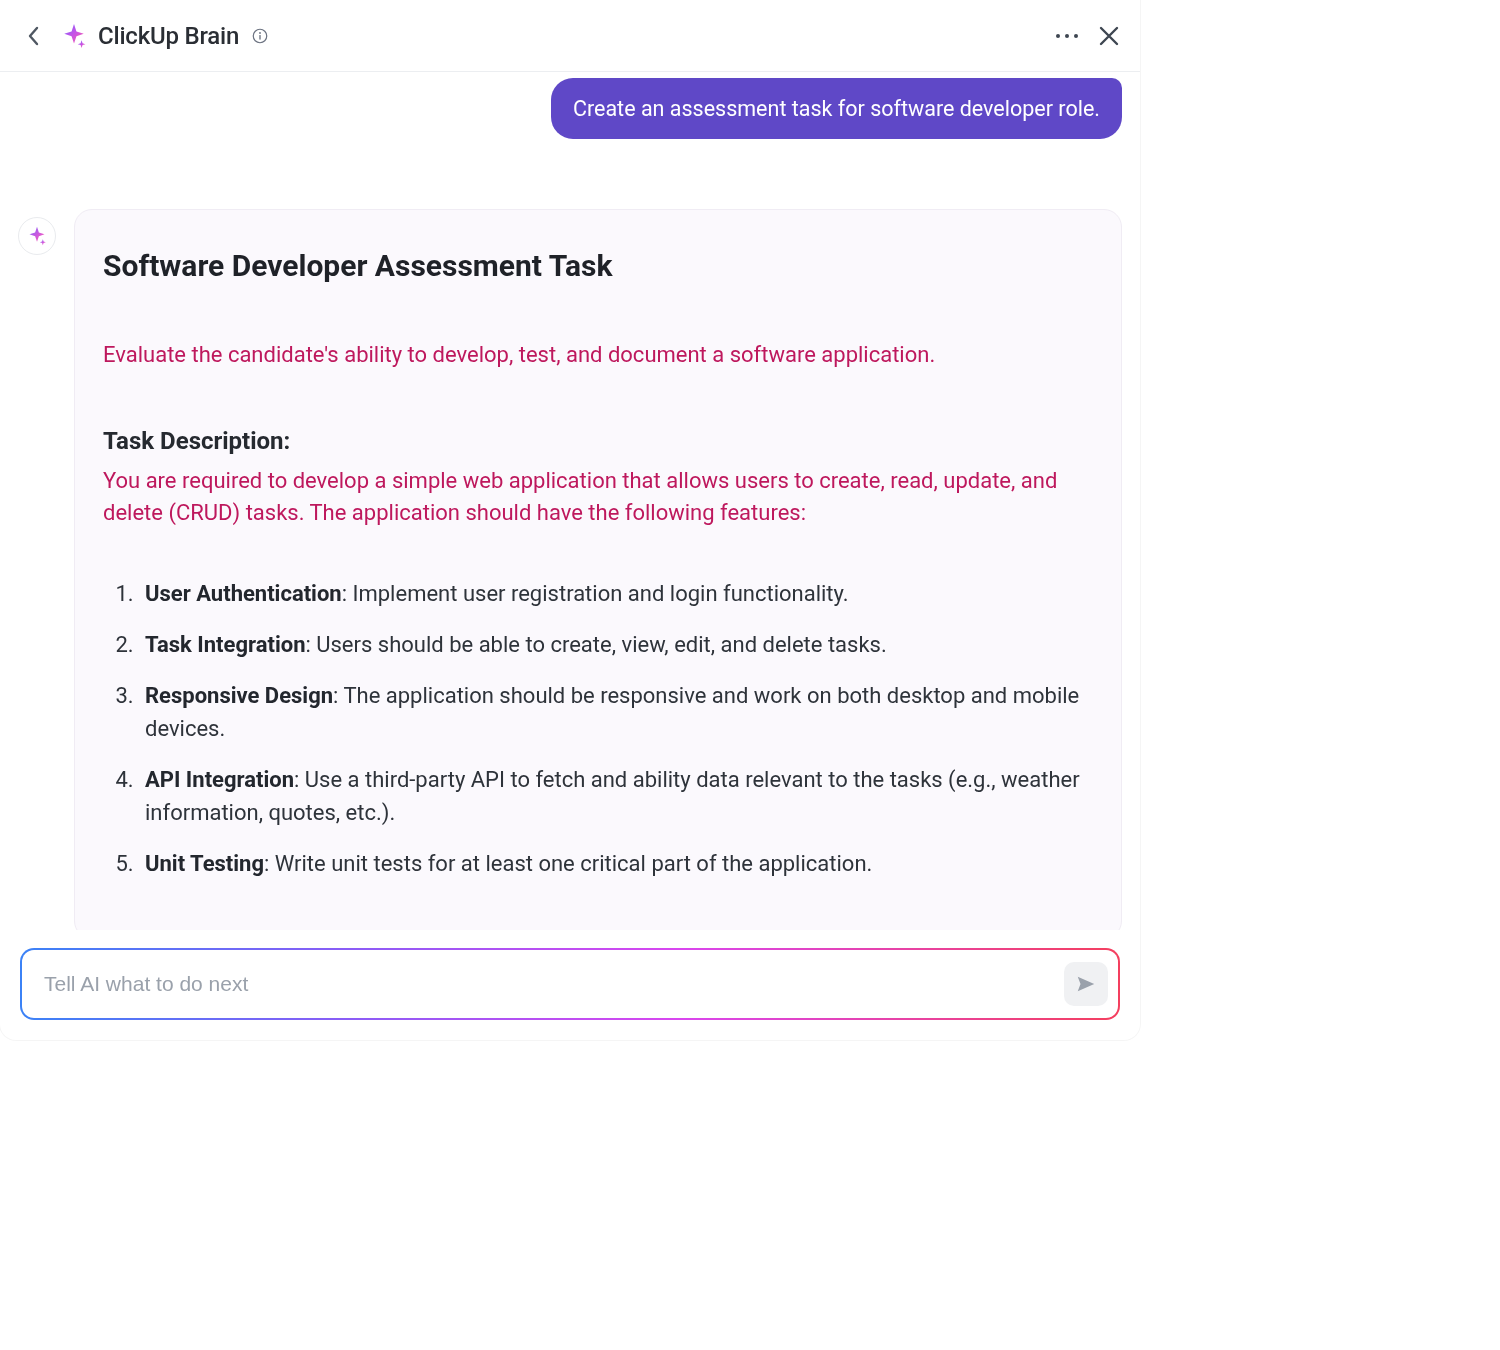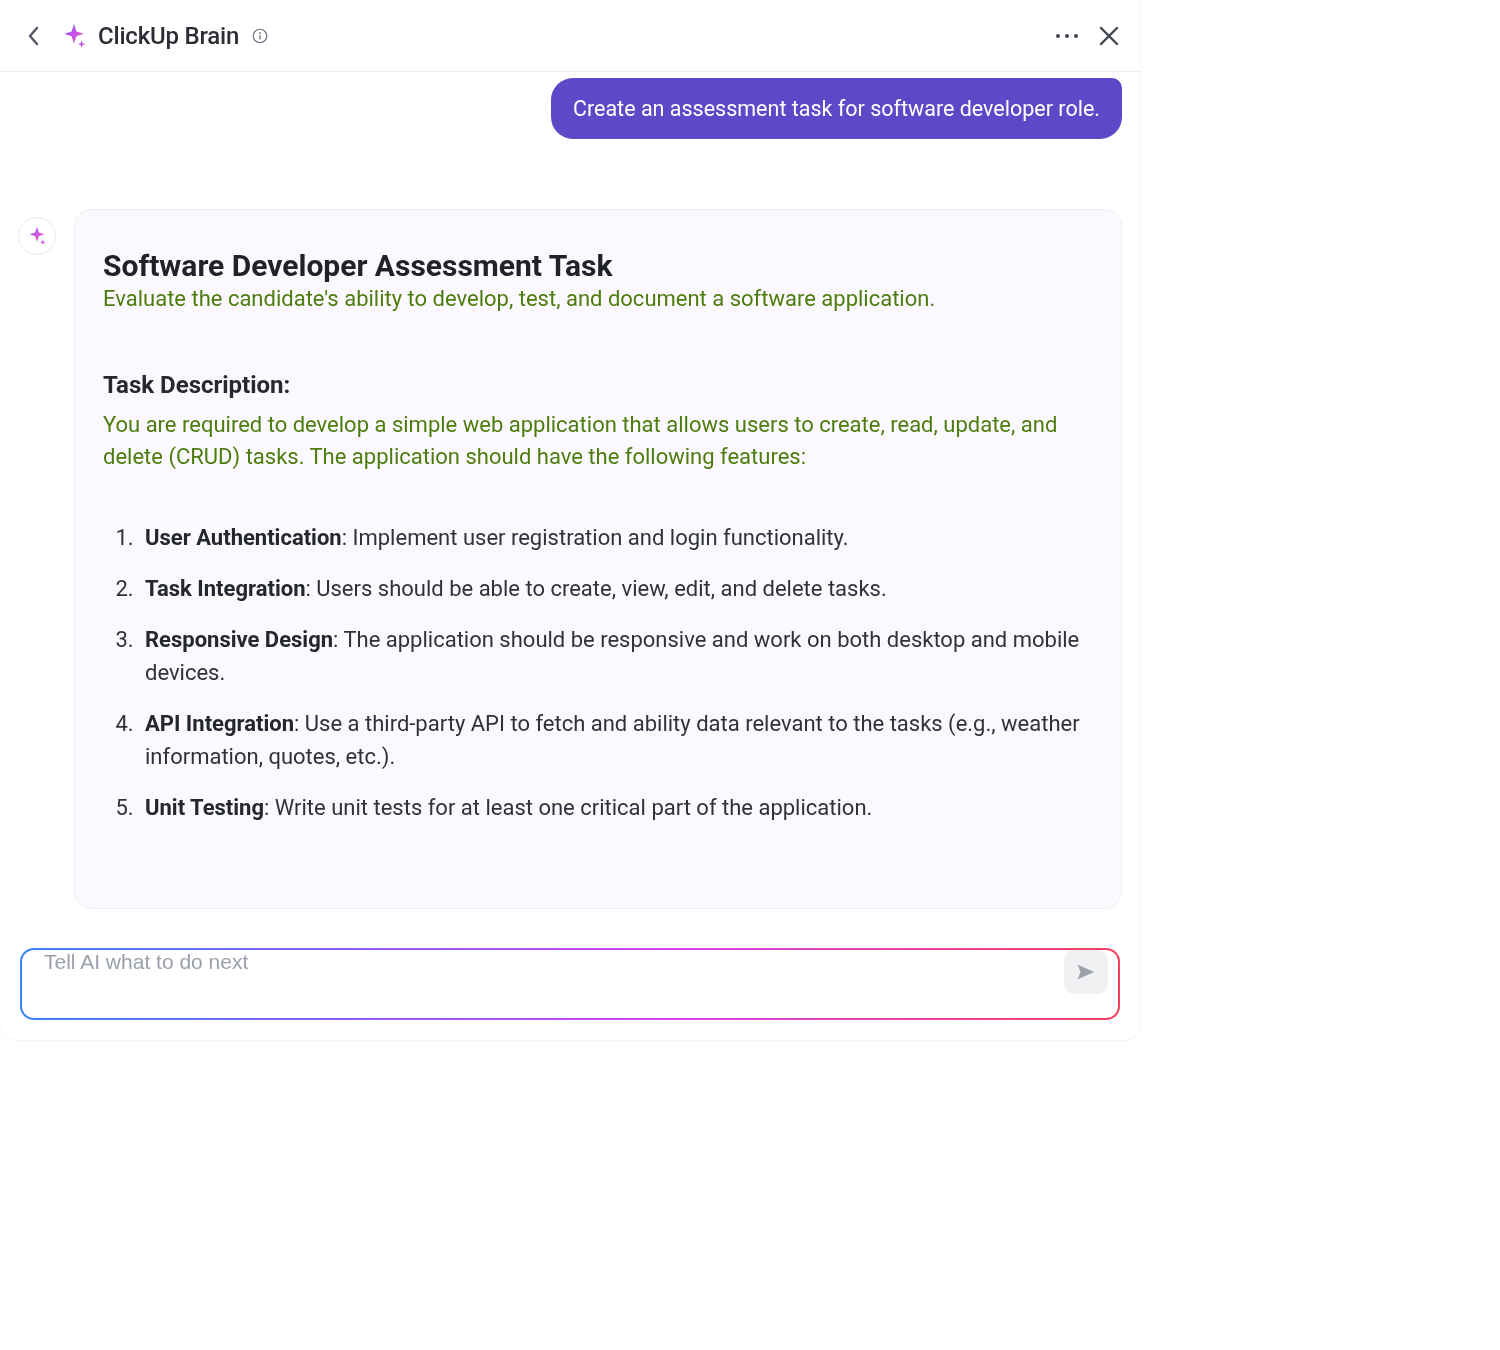--- a/index.html
+++ b/index.html
@@ -105,31 +105,32 @@
     border: 1px solid #f0ecf4;
     border-radius: 18px;
     padding: 38px 28px 40px 28px;
     color: #2a2e34;
     min-height: 700px;
   }
   .doc-title {
     font-size: 30px;
     font-weight: 700;
     color: #1f2228;
+    margin-bottom: 56px;
   }
   .section-h {
     font-size: 24px;
     font-weight: 700;
     color: #262a30;
     margin-bottom: 10px;
   }
   .body-text {
     font-size: 22px;
     line-height: 1.45;
-    color: #4d7c0f;
+    color: #be185d;
     font-weight: 400;
   }
   .section-gap { height: 56px; }
   .list-gap { height: 48px; }
   ol.features {
     padding-left: 36px;
     font-size: 22px;
     color: #2e333a;
   }
   ol.features li {
@@ -149,21 +150,21 @@
     height: 72px;
     border-radius: 14px;
     padding: 2px;
     background: linear-gradient(90deg,#3b82f6 0%,#8b5cf6 30%,#d946ef 60%,#f43f5e 100%);
   }
   .composer-inner {
     background: #fff;
     width: 100%; height: 100%;
     border-radius: 12px;
     display: flex;
-    align-items: flex-start;
+    align-items: center;
     padding: 0 10px 0 22px;
   }
   .composer-input {
     flex: 1;
     border: none;
     outline: none;
     font-size: 21px;
     color: #4b5563;
     background: transparent;
   }

